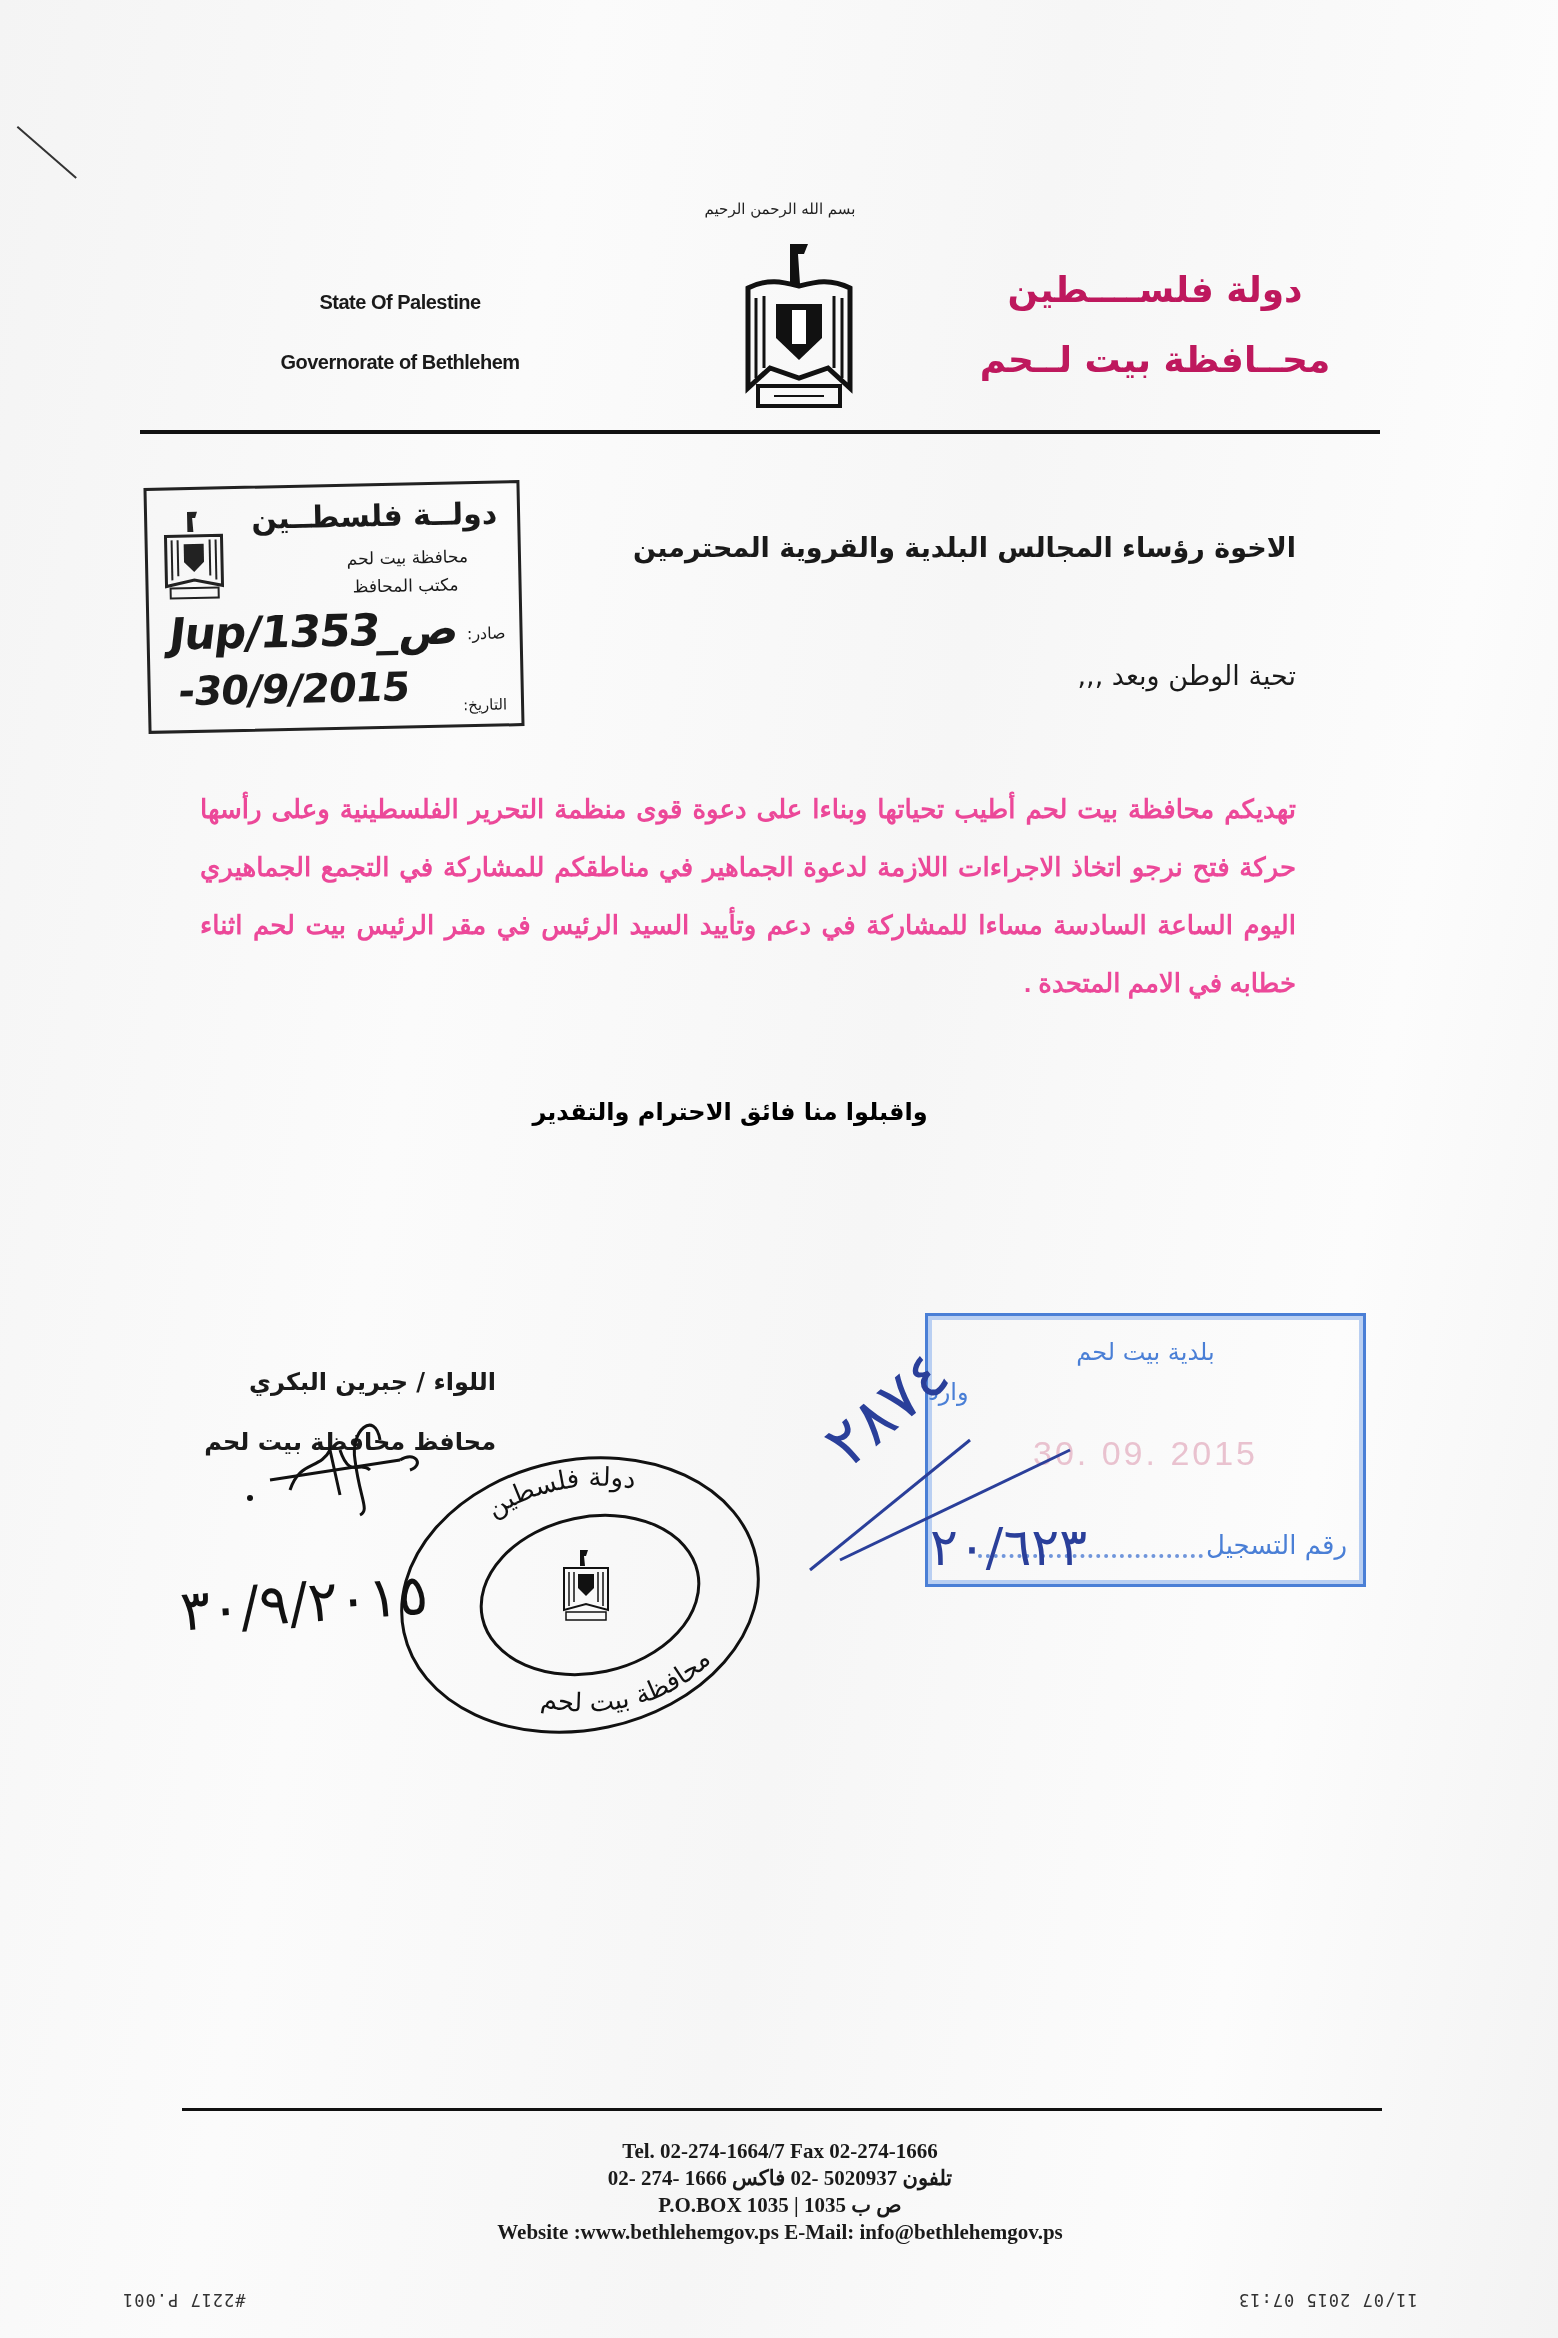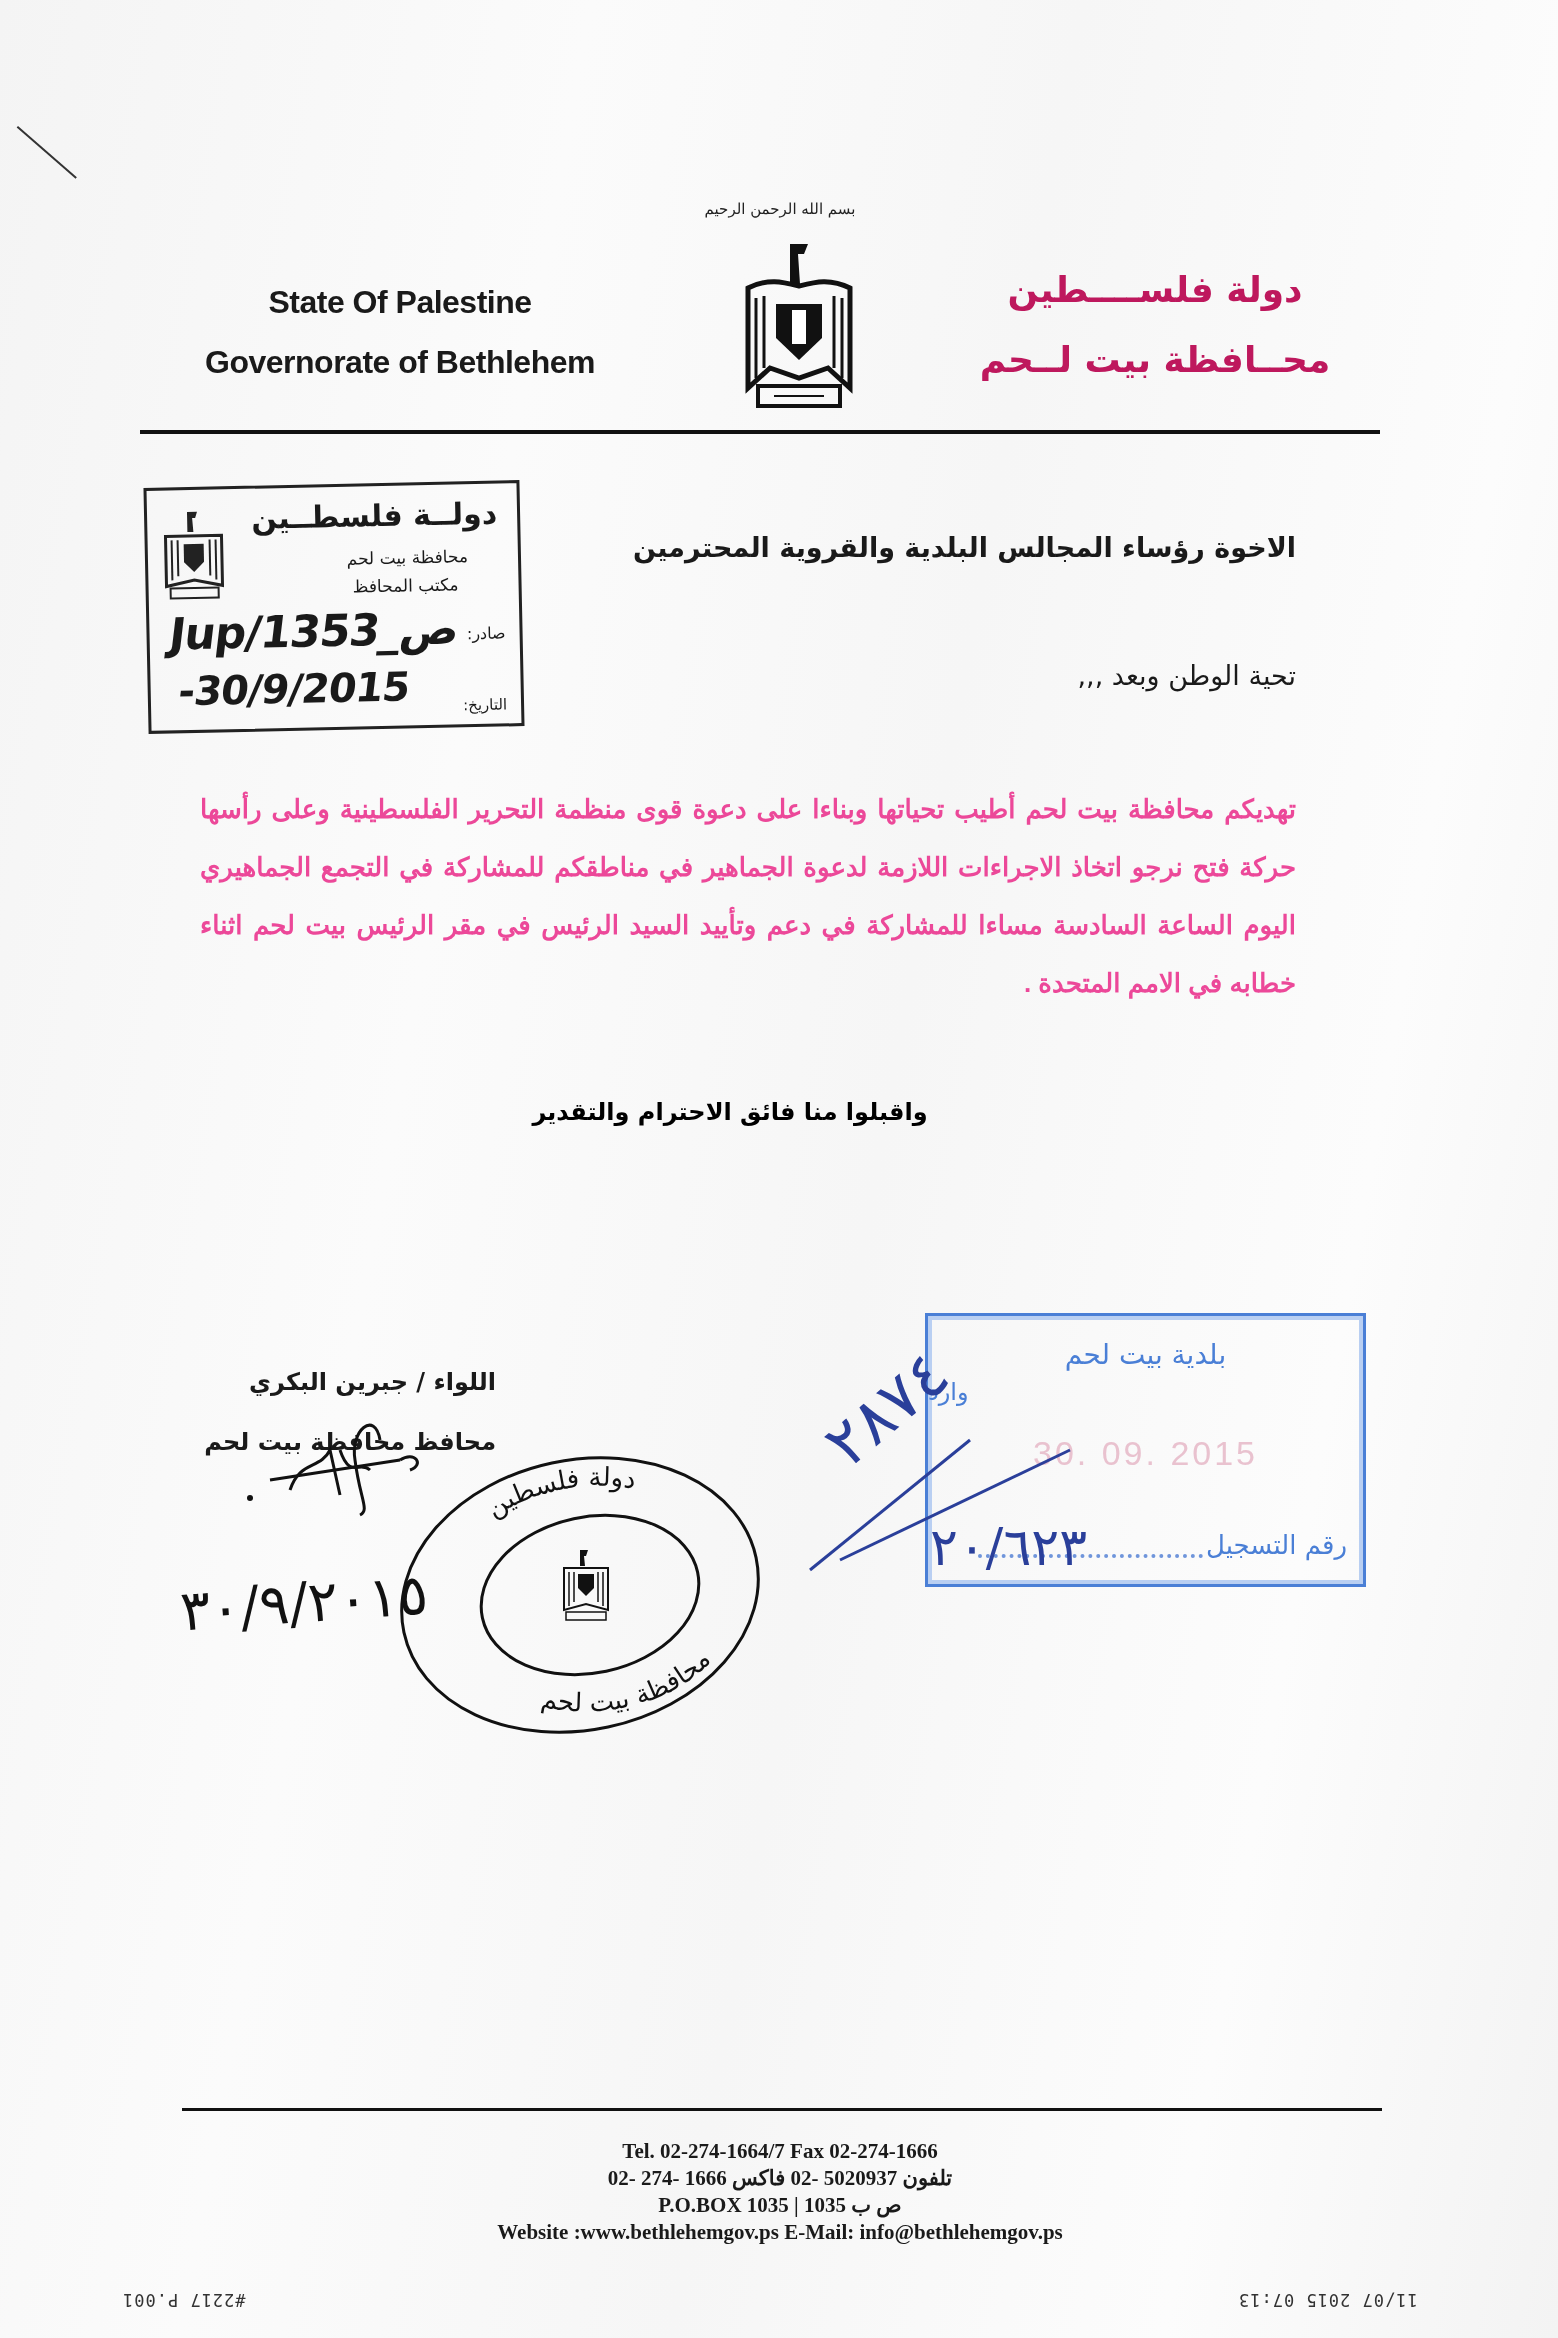--- a/index.html
+++ b/index.html
@@ -12,21 +12,21 @@
     .corner-slash {
       left: 18px; top: 126px; width: 78px; height: 2px; background: #333;
       transform-origin: 0 0; transform: rotate(41deg);
     }
     .basmala {
       left: 640px; top: 200px; width: 280px; text-align: center;
       font-family: "DejaVu Serif", serif; font-size: 15px; color: #222;
     }
     .en-head {
       left: 160px; top: 272px; width: 480px; text-align: center;
-      font-family: "Liberation Sans", sans-serif; font-weight: bold; font-size: 32px;
+      font-family: "Liberation Sans", sans-serif; font-weight: bold; font-size: 20px;
       line-height: 60px; color: #1a1a1a; letter-spacing: -0.5px;
     }
     .ar-head {
       left: 960px; top: 255px; width: 390px; direction: rtl; text-align: center;
       font-family: "DejaVu Sans", sans-serif; font-weight: bold; font-size: 36px;
       line-height: 70px; color: #be185d;
     }
     .emblem { left: 738px; top: 238px; width: 122px; height: 180px; }
     .header-rule { left: 140px; top: 430px; width: 1240px; height: 4px; background: #111; }
     .issue-stamp {
@@ -76,21 +76,21 @@
     .hand-date {
       left: 180px; top: 1570px; font-size: 56px; font-family: "DejaVu Serif", serif;
       color: #111; direction: rtl; letter-spacing: 8px; transform: rotate(-4deg);
     }
     .round-stamp { left: 390px; top: 1450px; width: 380px; height: 290px; }
     .recv-stamp {
       left: 925px; top: 1313px; width: 435px; height: 268px;
       border: 3px solid #4a7fd6; box-shadow: 0 0 0 4px #b9cff2 inset;
       color: #4a7fd6; font-family: "DejaVu Sans", sans-serif;
     }
-    .recv-stamp .rs-title { position: absolute; left: 0; right: 0; top: 22px; text-align: center; font-size: 28px; direction: rtl; letter-spacing: 6px; }
+    .recv-stamp .rs-title { position: absolute; left: 0; right: 0; top: 22px; text-align: center; font-size: 24px; direction: rtl; letter-spacing: 6px; }
     .recv-stamp .rs-sub { position: absolute; left: 0; right: 0; top: 62px; text-align: left; font-size: 24px; direction: rtl; }
     .recv-stamp .rs-date {
       position: absolute; left: 0; right: 0; top: 118px; text-align: center;
       font-family: "Liberation Sans Narrow", "Liberation Sans", sans-serif; font-size: 34px; color: #e9c2cf; letter-spacing: 3px;
     }
     .recv-stamp .rs-label { position: absolute; right: 16px; top: 214px; font-size: 26px; direction: rtl; }
     .recv-stamp .rs-dots { position: absolute; left: 50px; right: 160px; top: 238px; border-bottom: 4px dotted #6f95db; }
     .hand-annot { left: 770px; top: 1290px; width: 460px; height: 300px; }
     .footer-rule { left: 182px; top: 2108px; width: 1200px; height: 3px; background: #111; }
     .footer {

